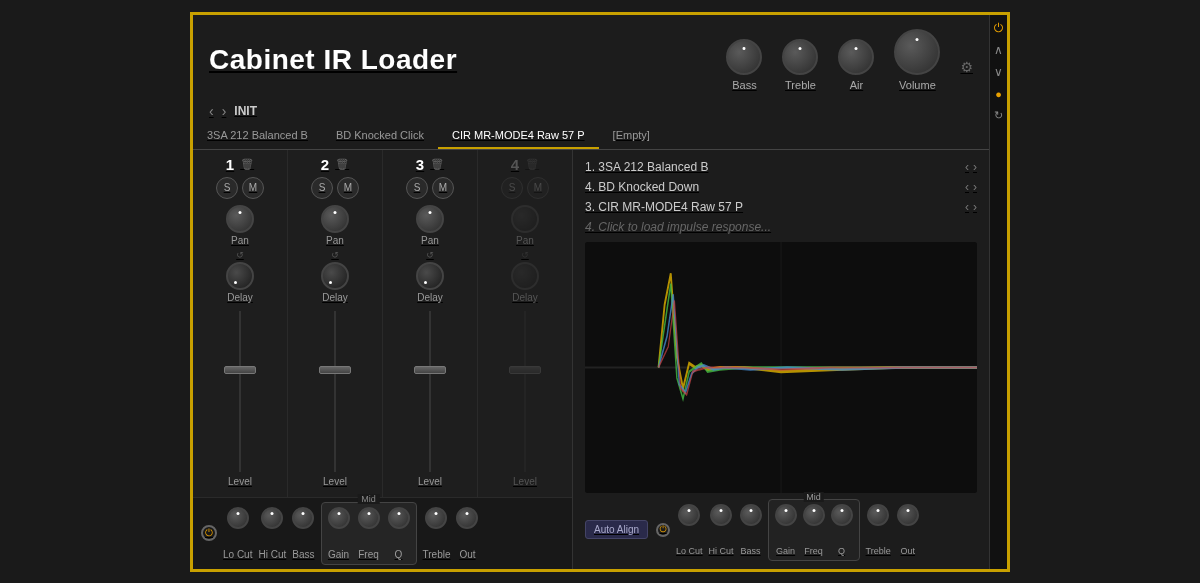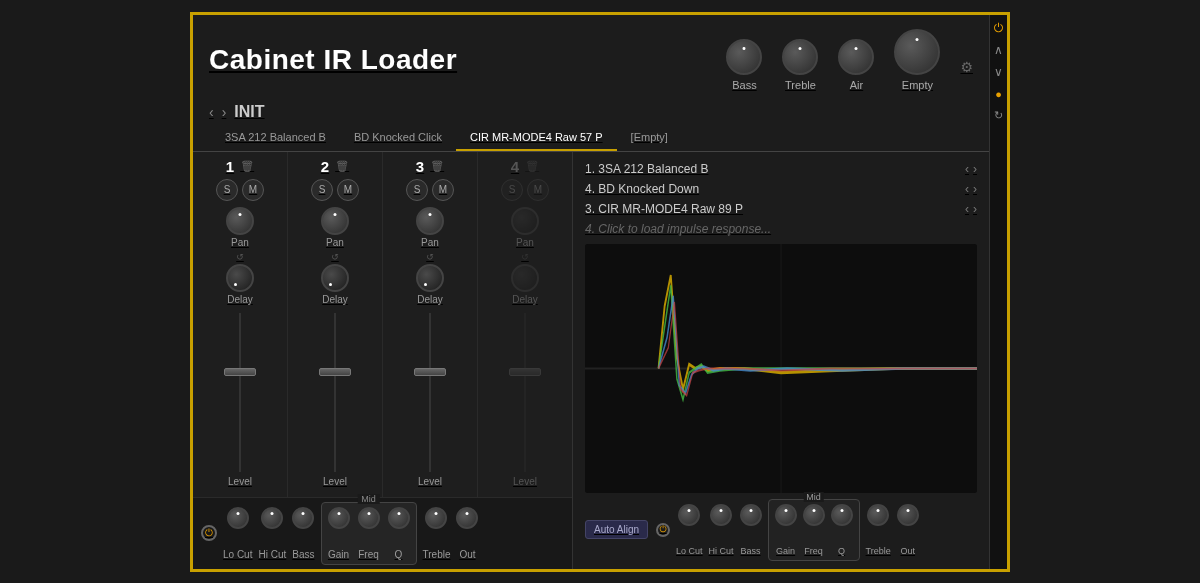--- a/index.html
+++ b/index.html
@@ -74,30 +74,30 @@
     }
 
     .nav-arrow {
       color: #888;
       font-size: 14px;
       cursor: pointer;
     }
 
     .preset-name {
       color: #cccccc;
-      font-size: 16px;
+      font-size: 12px;
       font-weight: bold;
     }
 
     
     .tabs {
       display: flex;
       border-bottom: 1px solid #444;
       margin: 0 0 0 0;
-      padding-left: 18px;
+      padding-left: 0;
     }
 
     .tab {
       padding: 6px 14px;
       font-size: 11px;
       color: #999;
       cursor: pointer;
       border-bottom: 2px solid transparent;
       white-space: nowrap;
     }
@@ -426,21 +426,21 @@
           <div class="knob-outer medium" style="position:relative;">
             <div class="knob-dot" style="top:6px; left:50%; transform:translateX(-50%);"></div>
           </div>
           <span class="knob-label">Air</span>
         </div>
 
         <div class="knob-group">
           <div class="knob-outer large" style="position:relative;">
             <div class="knob-dot" style="top:7px; left:50%; transform:translateX(-50%);"></div>
           </div>
-          <span class="knob-label">Empty</span>
+          <span class="knob-label">Volume</span>
         </div>
         <div style="color:#666; font-size:14px; margin-bottom:16px; cursor:pointer;">⚙</div>
       </div>
     </div>
 
     <div class="preset-bar">
       <span class="nav-arrow">‹</span>
       <span class="nav-arrow">›</span>
       <span class="preset-name">INIT</span>
     </div>
@@ -652,21 +652,21 @@
             </div>
           </div>
           <div class="ir-item">
             <span class="ir-item-text">4. BD Knocked Down</span>
             <div class="ir-arrows">
               <span>‹</span>
               <span>›</span>
             </div>
           </div>
           <div class="ir-item">
-            <span class="ir-item-text">3. CIR MR-MODE4 Raw 89 P</span>
+            <span class="ir-item-text">3. CIR MR-MODE4 Raw 57 P</span>
             <div class="ir-arrows">
               <span>‹</span>
               <span>›</span>
             </div>
           </div>
           <div class="ir-item">
             <span class="ir-item-text" style="color:#666; font-style:italic;">4. Click to load impulse response...</span>
           </div>
         </div>
 

